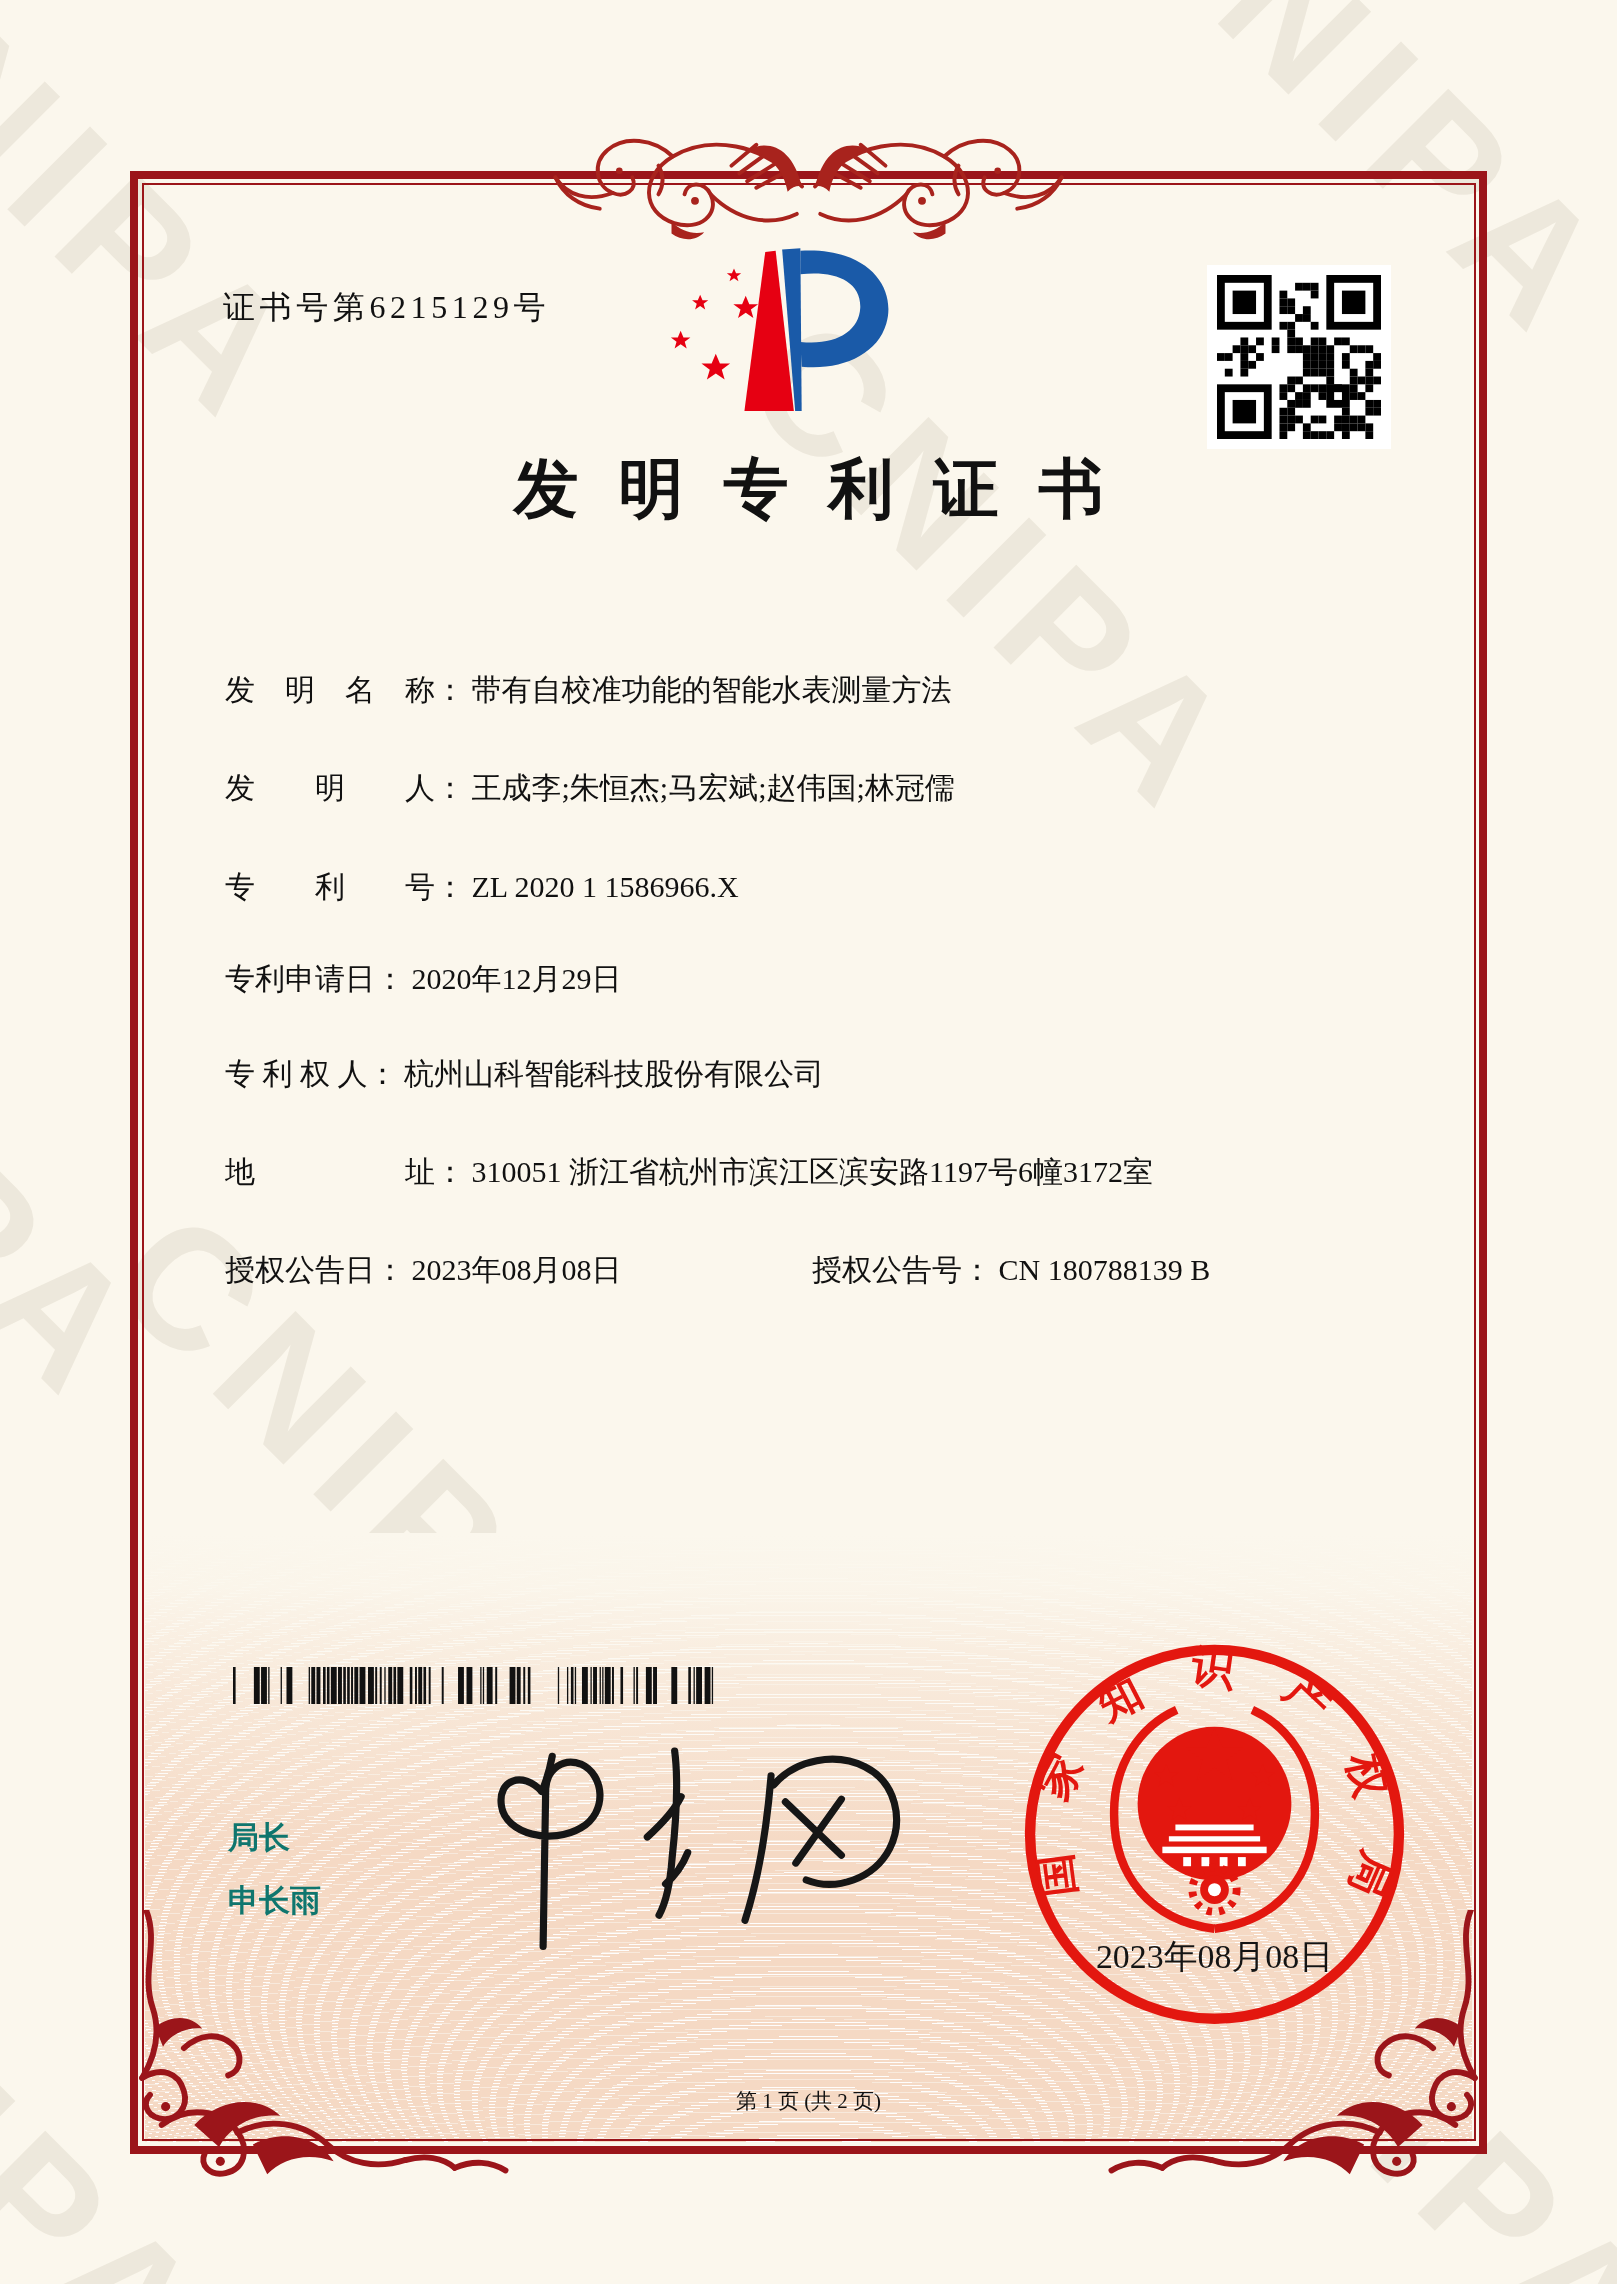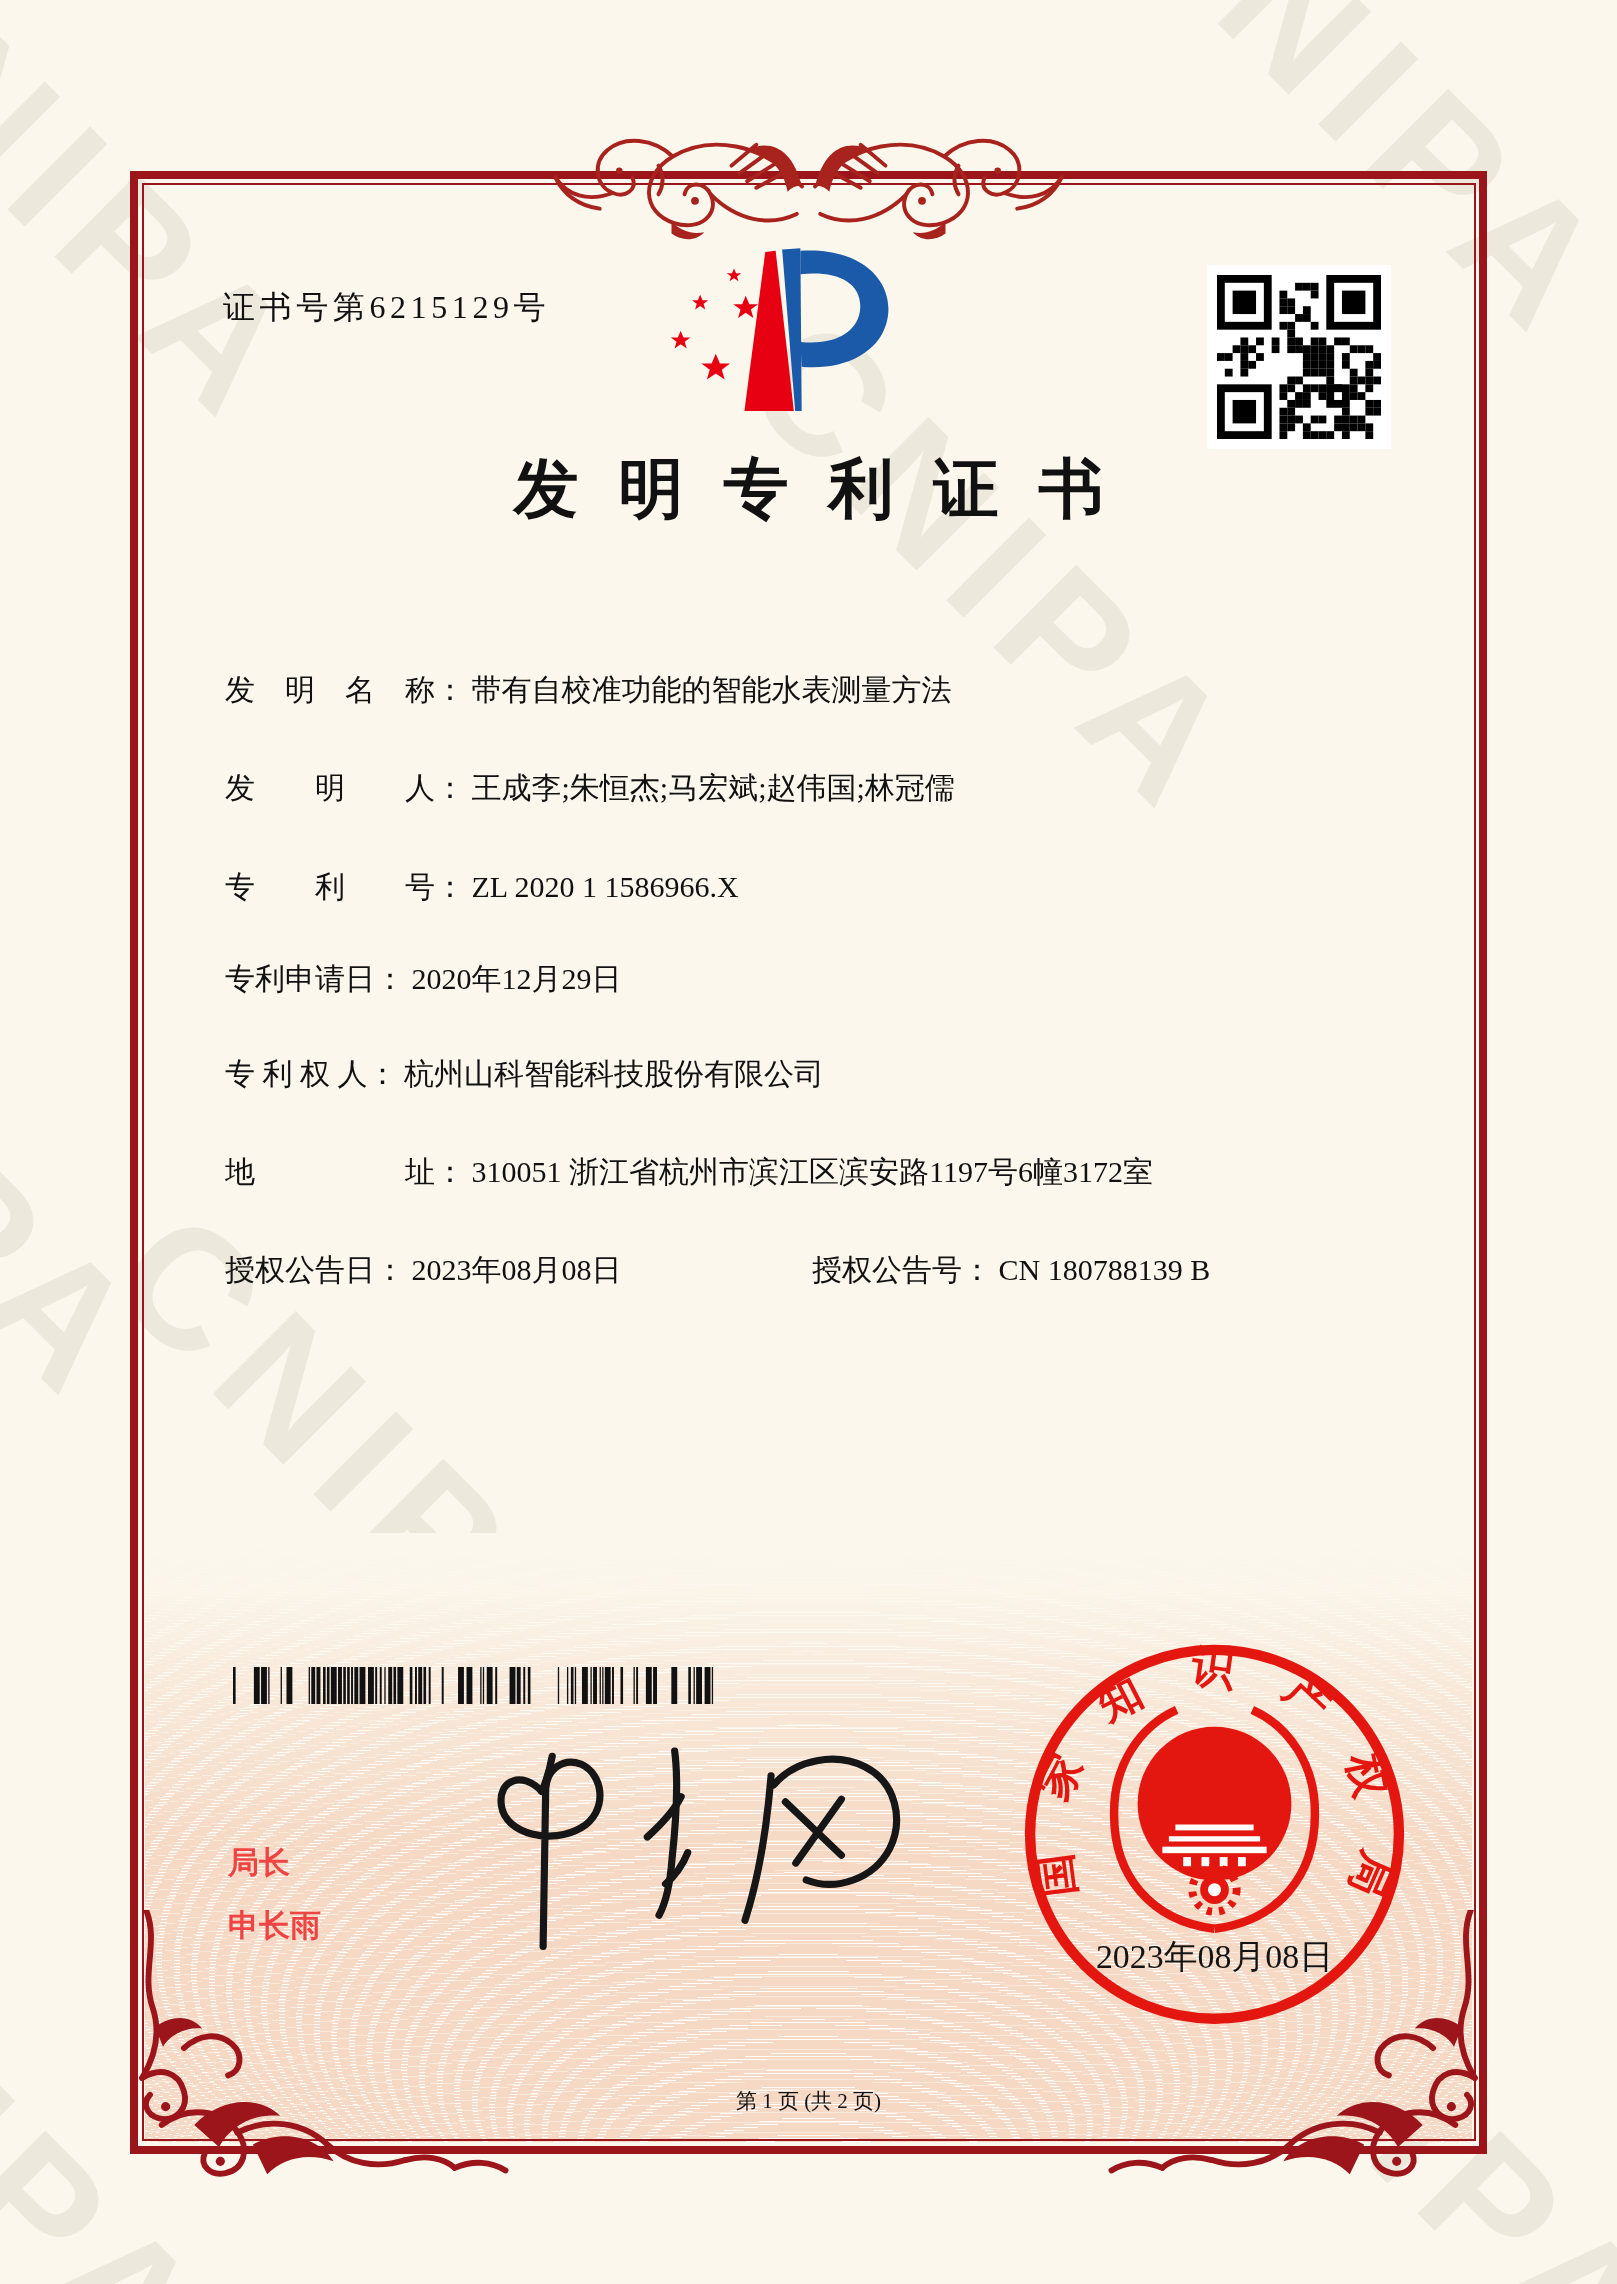--- a/index.html
+++ b/index.html
@@ -52,21 +52,21 @@
   .r0{top:670px}.r1{top:768px}.r2{top:867px}.r3{top:959px}
   .r4{top:1054px}.r5{top:1152px}.r6{top:1250px}
   .r6b{left:812px;top:1250px}
   
   .body-text{position:absolute;left:225px;top:1329px;width:1173px;z-index:4;
     font-size:27px;line-height:40px;text-align:justify;}
   .body-text p{margin:0;text-indent:2em;}
   .body-text p + p{margin-top:19.6px;}
   
   .barcode{position:absolute;left:233px;top:1667px;width:484px;height:37px;z-index:4;}
-  .chief{position:absolute;left:228px;z-index:4;font:700 31px "Liberation Sans",sans-serif;color:#ef4444;margin-top:25px;}
+  .chief{position:absolute;left:228px;z-index:4;font:700 31px "Liberation Sans",sans-serif;color:#0f766e;}
   .chief-title{top:1817px}.chief-name{top:1880px}
   .sig{position:absolute;left:479px;top:1725px;width:476px;height:254px;z-index:5;}
   
   .seal{position:absolute;left:1015px;top:1629px;width:399px;height:421px;z-index:5;}
   
   .page-num{position:absolute;left:0;top:2087px;width:1617px;text-align:center;
     font-size:21px;z-index:4;}
   .cont-note{position:absolute;left:613px;top:2155px;width:321px;height:57px;background:#fff;
     z-index:4;display:flex;align-items:center;justify-content:center;font-size:30px;letter-spacing:2.6px;}
 </style>

